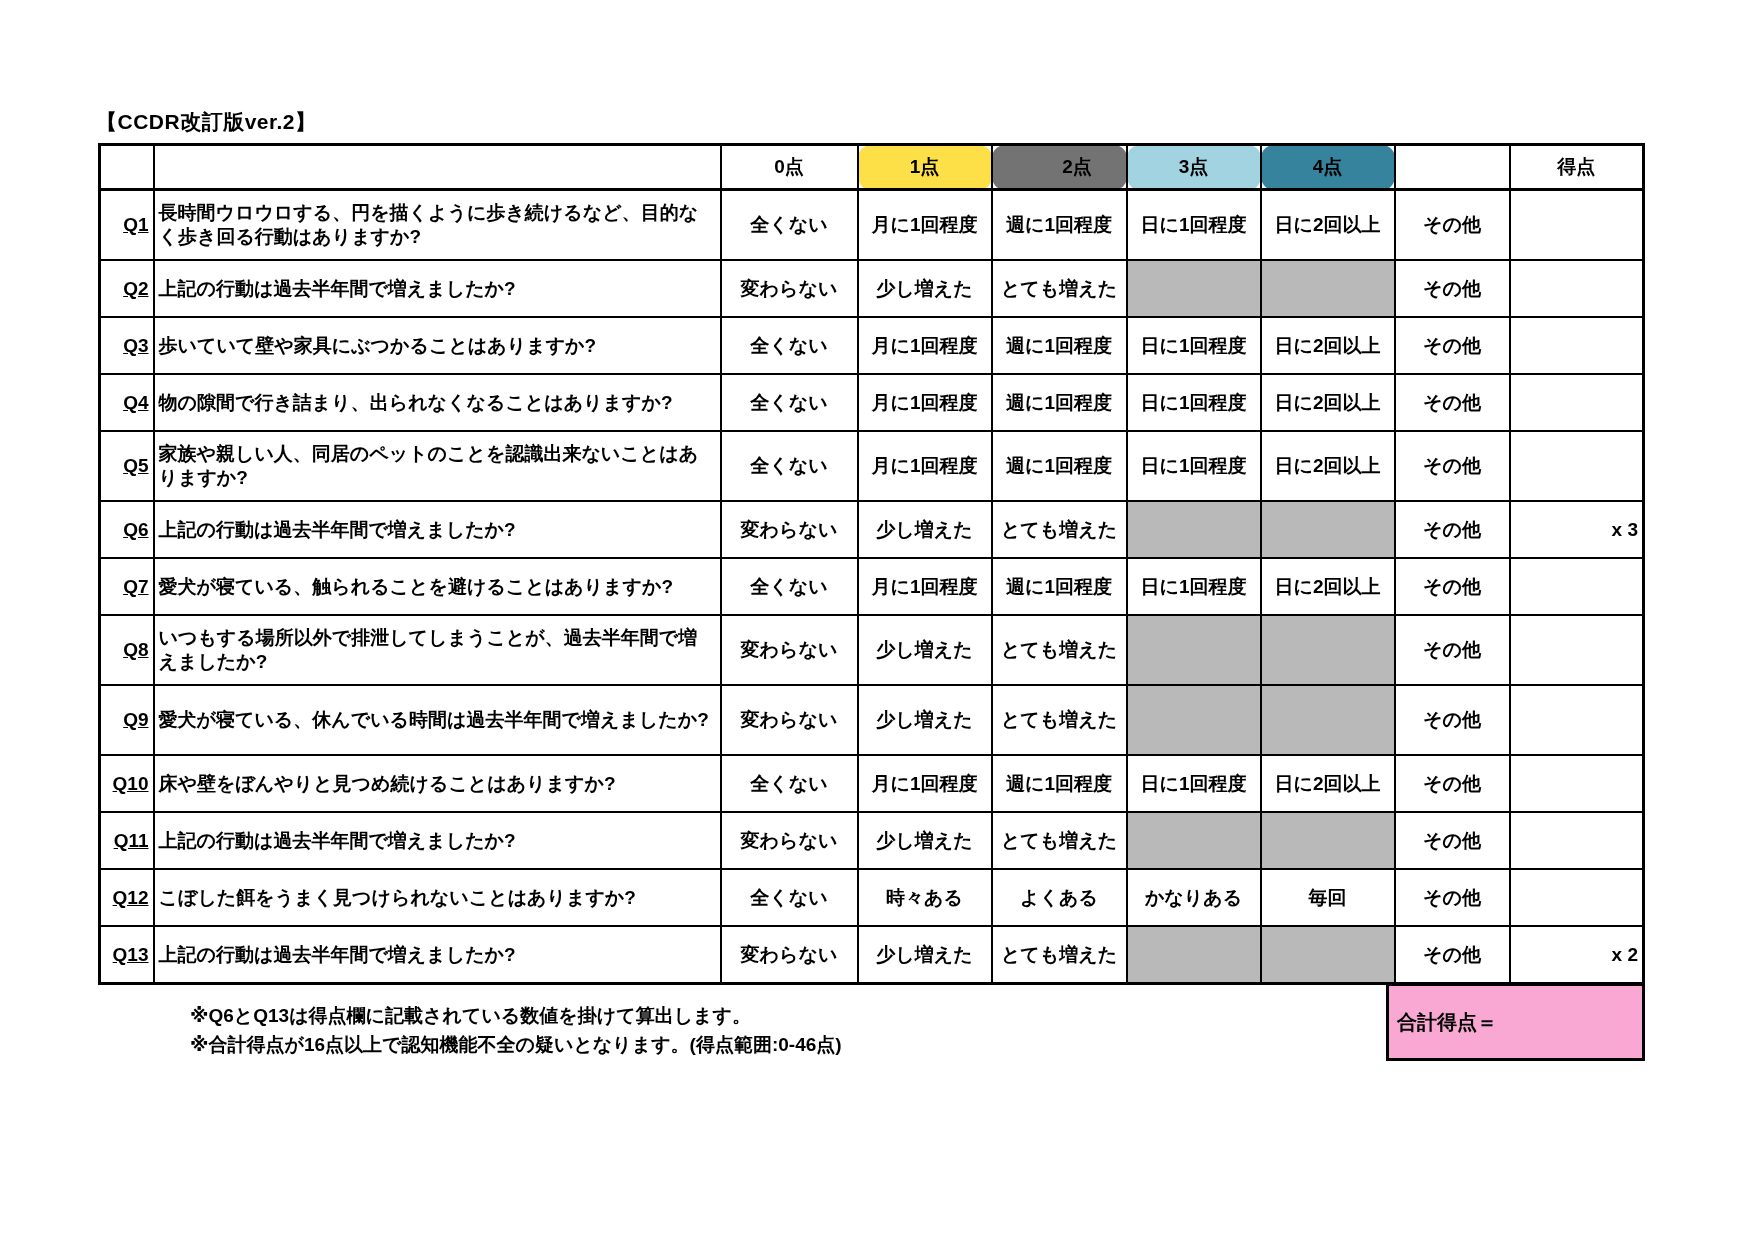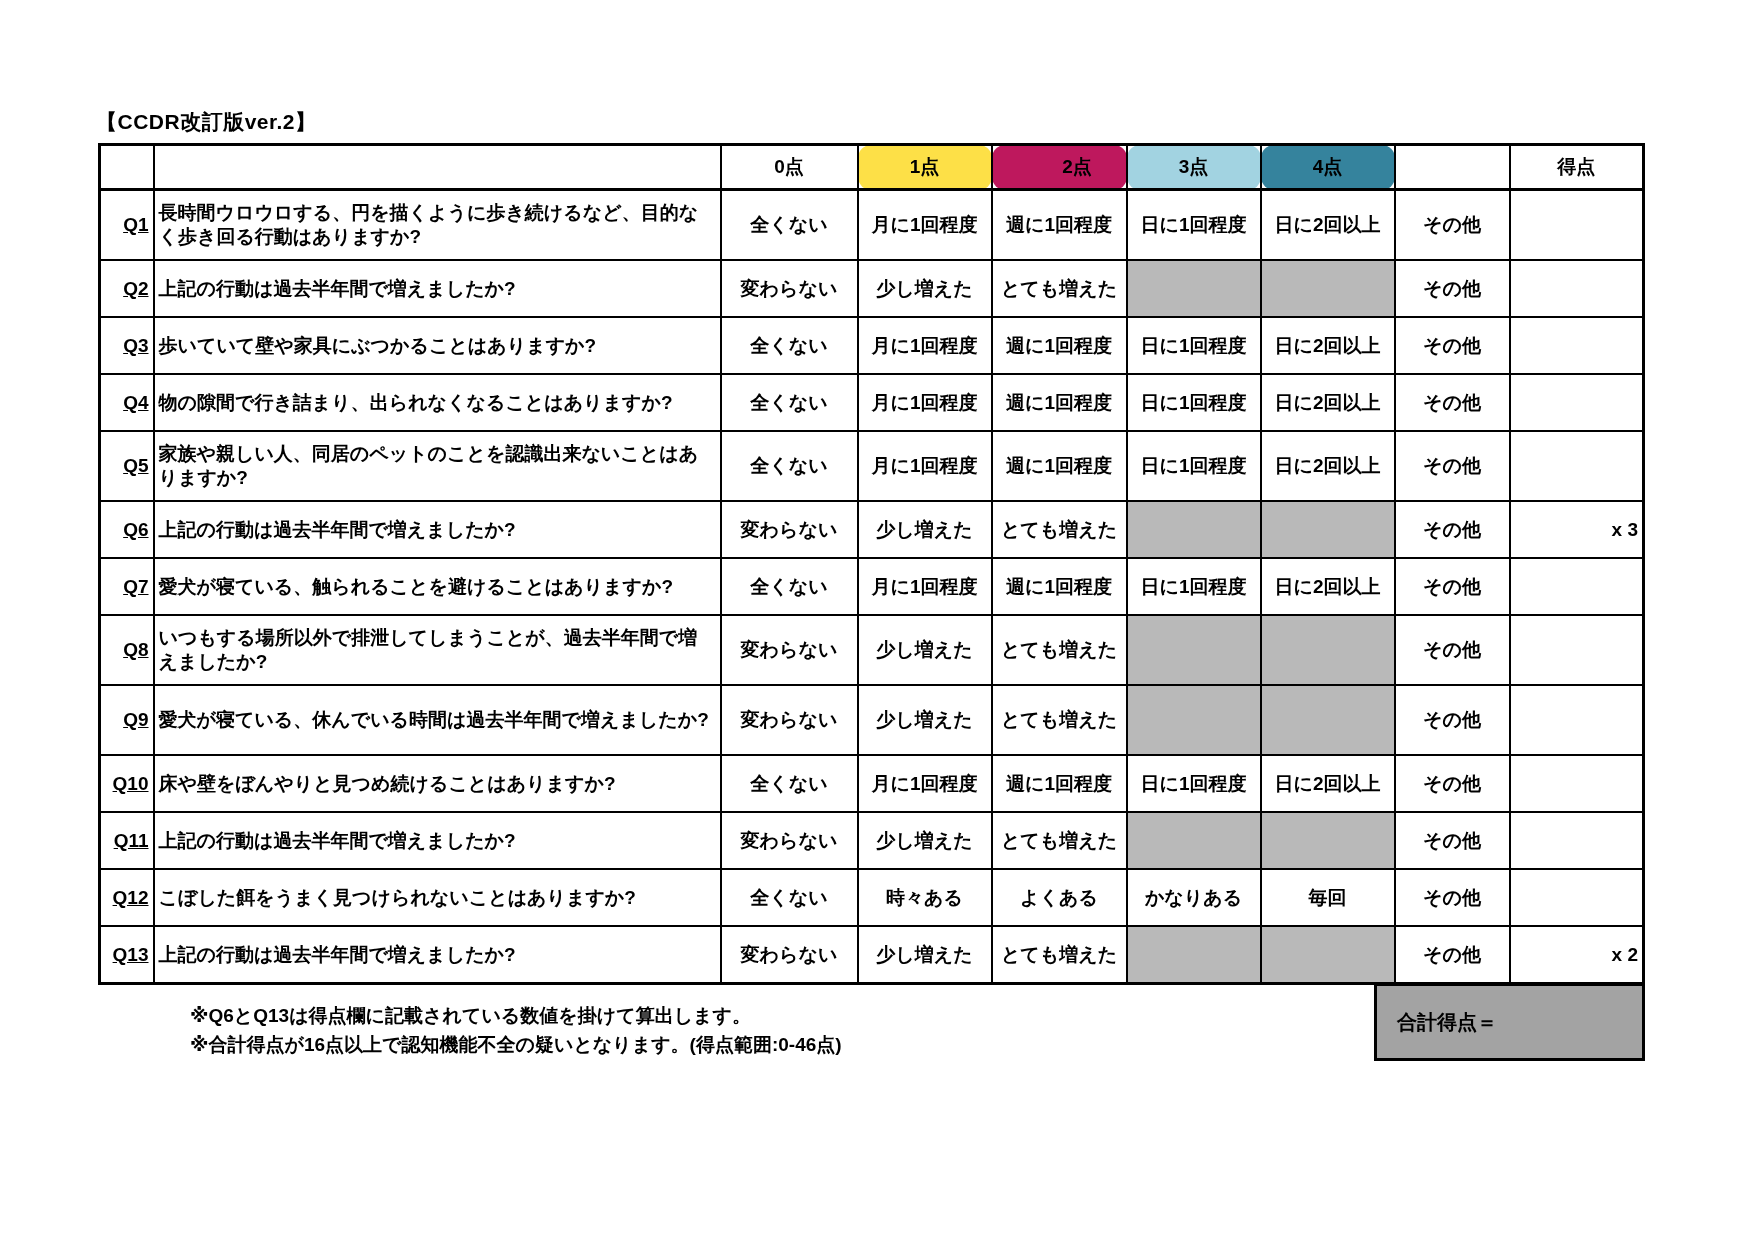--- a/index.html
+++ b/index.html
@@ -34,23 +34,23 @@
   tr.h66 td{height:64px;}
   td.gray{background:#b9b9b9;}
   .footnotes{
     position:absolute;left:54px;top:100%;margin-top:16px;width:1200px;
     font-size:19px;font-weight:bold;line-height:1.55;margin-left:38px;
   }
   .footnotes p{margin:0;}
   .total-box{
     position:absolute;right:0;top:100%;margin-top:-2px;
     width:245px;height:72px;
-    border:3px solid #000;background:#a3a3a3;
+    border:3px solid #000;background:#f9a8d4;
     display:flex;align-items:center;justify-content:flex-start;
-    padding-left:20px;
+    padding-left:8px;
     font-size:20px;font-weight:bold;
   }
 </style>
 </head>
 <body>
 
 <div class="page-title">【CCDR改訂版ver.2】</div>
 
 <div class="table-wrap">
   <table class="ccdr">
@@ -64,21 +64,21 @@
         <col style="width:134px">
       <col style="width:115px">
         <col style="width:134px">
     </colgroup>
     <thead>
       <tr>
         <th></th>
         <th class="qhead"></th>
         <th class="c0" style="background: rgb(255, 255, 255);">0点</th>
         <th class="c1" style="background: #fde047;">1点</th>
-        <th class="c2" style="background: #be185d; padding-left: 40px;">2点</th>
+        <th class="c2" style="background: #737373; padding-left: 40px;">2点</th>
         <th class="c3" style="background: rgb(162, 211, 225);">3点</th>
         <th class="c4" style="background: rgb(53, 131, 157);">4点</th>
         <th></th>
         <th class="points-col">得点</th>
       </tr>
     </thead>
     <tbody id="rows">
         <tr class="h66">
           <td class="qnum">Q1</td>
           <td class="question">長時間ウロウロする、円を描くように歩き続けるなど、目的なく歩き回る行動はありますか?</td>

